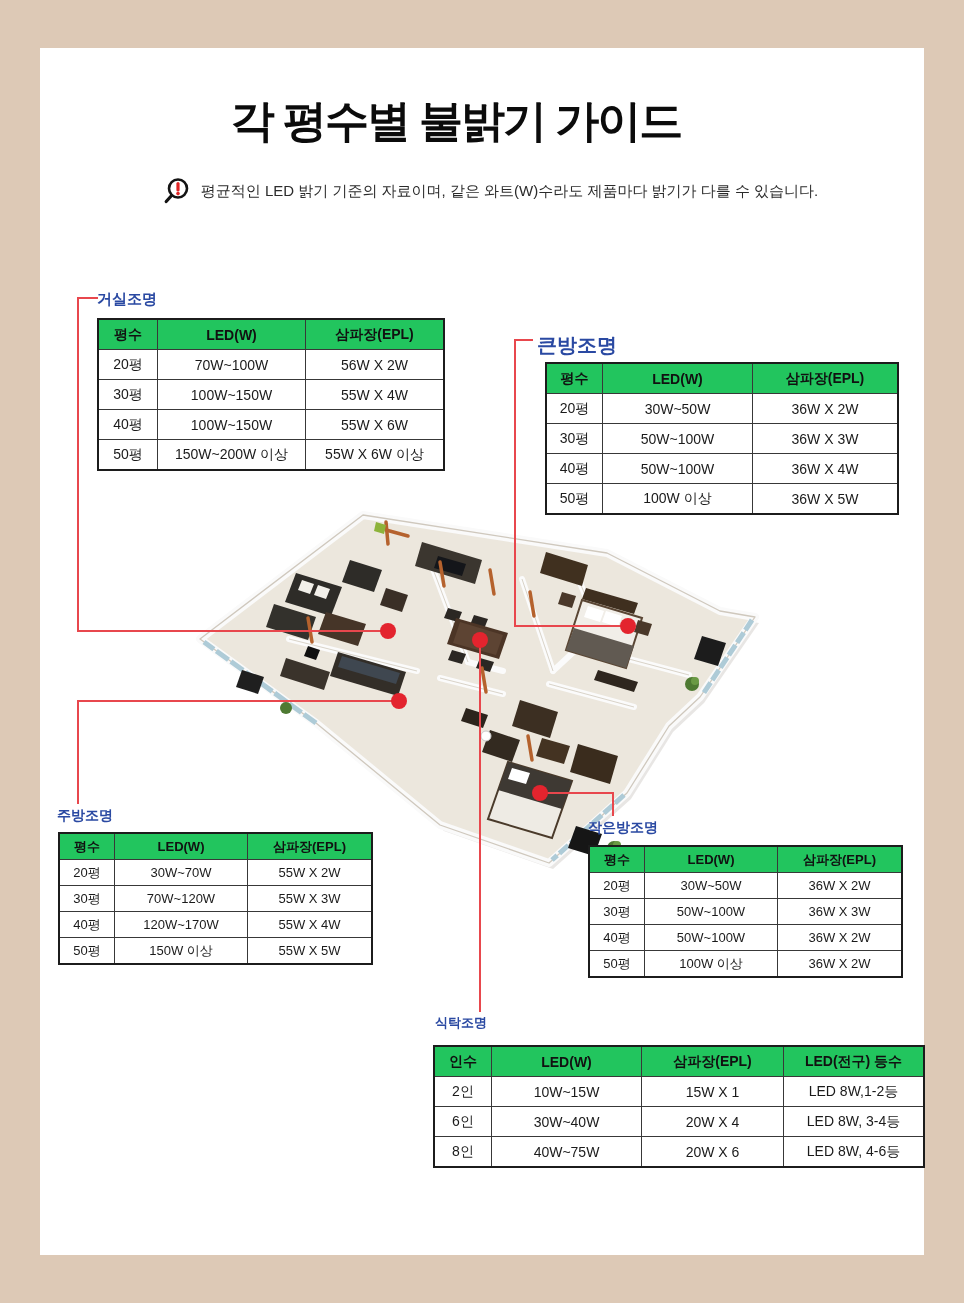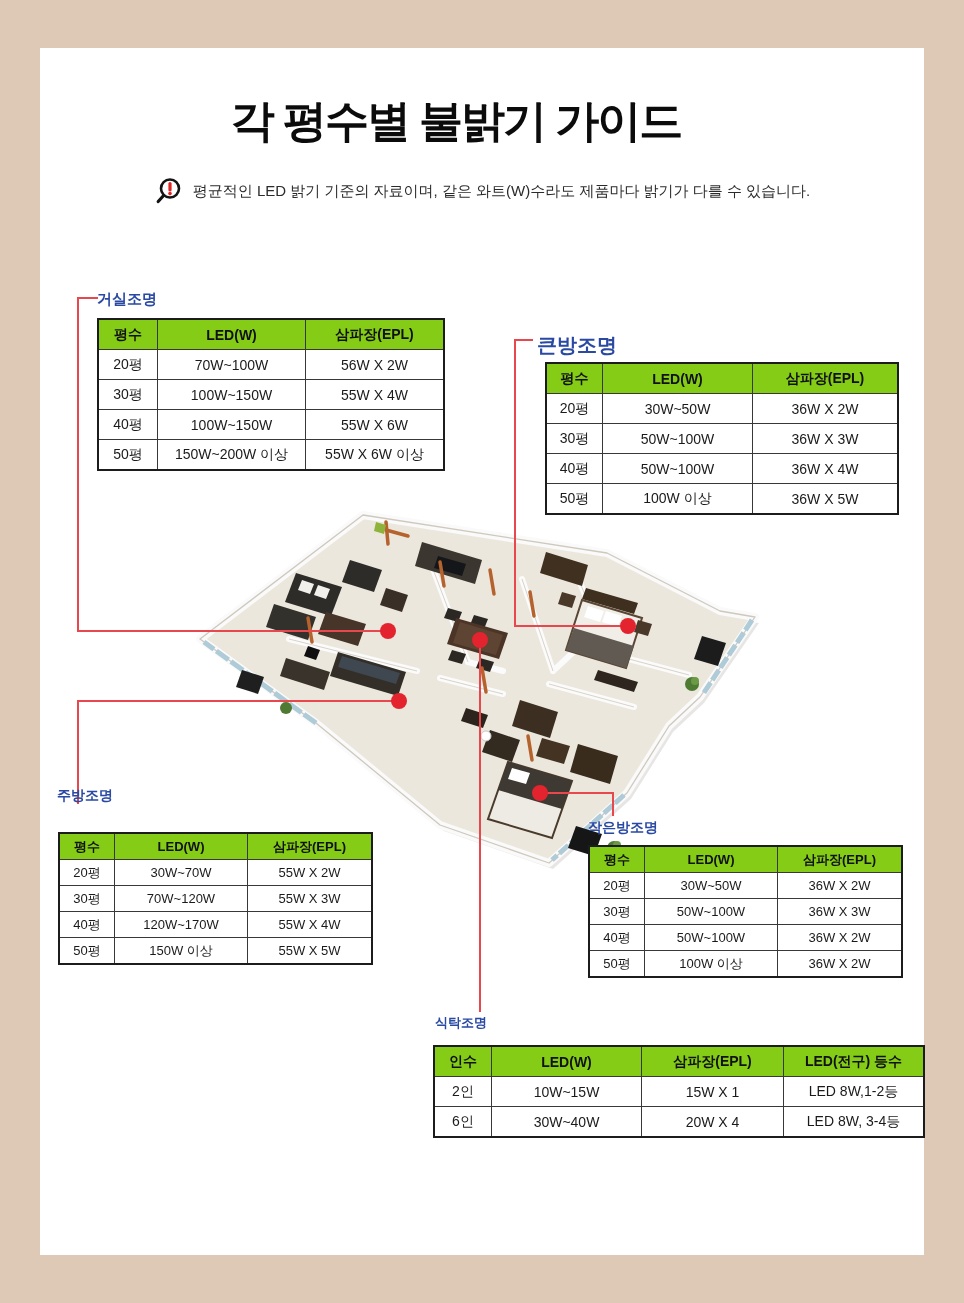--- a/index.html
+++ b/index.html
@@ -9,33 +9,33 @@
     font-family:"Liberation Sans","DejaVu Sans",sans-serif;
   }
   .panel{position:absolute;left:40px;top:48px;width:884px;height:1207px;background:#ffffff;}
   .page-title{
     position:absolute;left:40px;top:92px;width:832px;text-align:center;
     font-size:44px;font-weight:700;letter-spacing:-2px;color:#0b0b0b;
   }
   .notice{
     position:absolute;left:40px;top:176px;width:884px;
     display:flex;justify-content:center;align-items:center;gap:9px;
-    font-size:15px;color:#2b2b2b;
+    font-size:15px;color:#2b2b2b;padding-left:8px;
   }
   .notice svg{flex:0 0 auto;}
   .tbl-label{position:absolute;color:#2a49a2;font-weight:700;font-family:Liberation Serif, serif;}
   #lbl-living{left:97px;top:290px;font-size:15px;}
   #lbl-big{left:537px;top:332px;font-size:20px;}
-  #lbl-kitchen{left:57px;top:787px;font-size:14px;}
+  #lbl-kitchen{left:57px;top:807px;font-size:14px;}
   #lbl-small{left:588px;top:819px;font-size:14px;}
   #lbl-dining{left:435px;top:1014px;font-size:13px;}
   table{position:absolute;border-collapse:collapse;background:#fff;table-layout:fixed;}
   table{border:2px solid #1c1c1c;}
   th,td{border:1px solid #383838;text-align:center;padding:0 2px;overflow:hidden;white-space:nowrap;}
-  th{background:#84cc16;font-weight:700;color:#111;}
+  th{background:#22c55e;font-weight:700;color:#111;}
   td{color:#1a1a1a;}
   #tbl-living{left:97px;top:318px;font-size:14px;}
   #tbl-living th,#tbl-living td{height:29px;}
   #tbl-big{left:545px;top:362px;font-size:14px;}
   #tbl-big th,#tbl-big td{height:29px;}
   #tbl-kitchen{left:58px;top:832px;font-size:13px;}
   #tbl-kitchen th,#tbl-kitchen td{height:25px;}
   #tbl-small{left:588px;top:845px;font-size:13px;}
   #tbl-small th,#tbl-small td{height:25px;}
   #tbl-dining{left:433px;top:1045px;font-size:14px;}
@@ -341,14 +341,20 @@
         <td>10W~15W</td>
         <td>15W X 1</td>
         <td>LED 8W,1-2등</td>
       </tr>
       <tr>
         <td>6인</td>
         <td>30W~40W</td>
         <td>20W X 4</td>
         <td>LED 8W, 3-4등</td>
       </tr>
+      <tr>
+        <td>8인</td>
+        <td>40W~75W</td>
+        <td>20W X 6</td>
+        <td>LED 8W, 4-6등</td>
+      </tr>
     </tbody>
   </table>
 
 </body></html>

